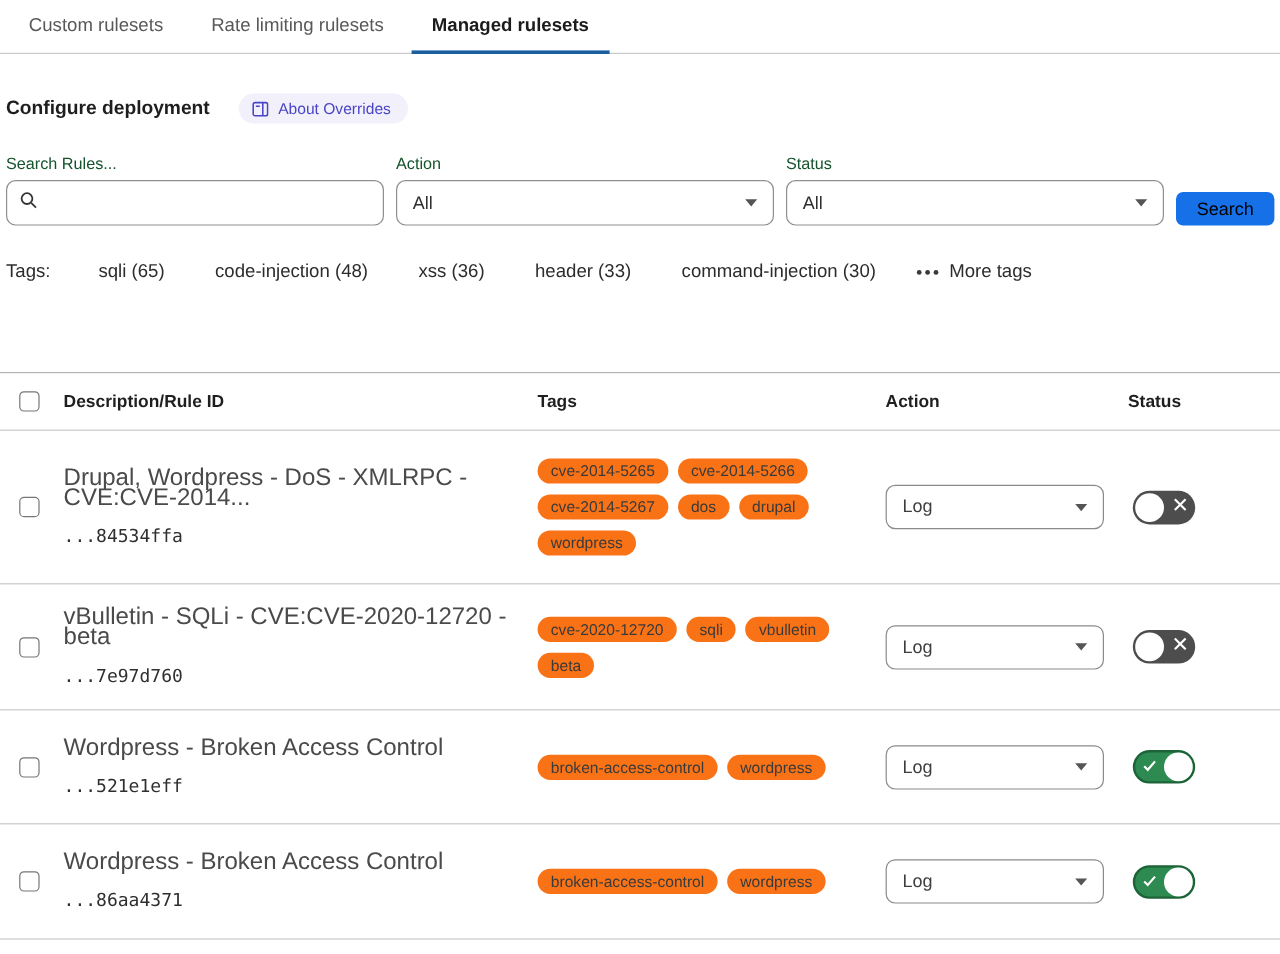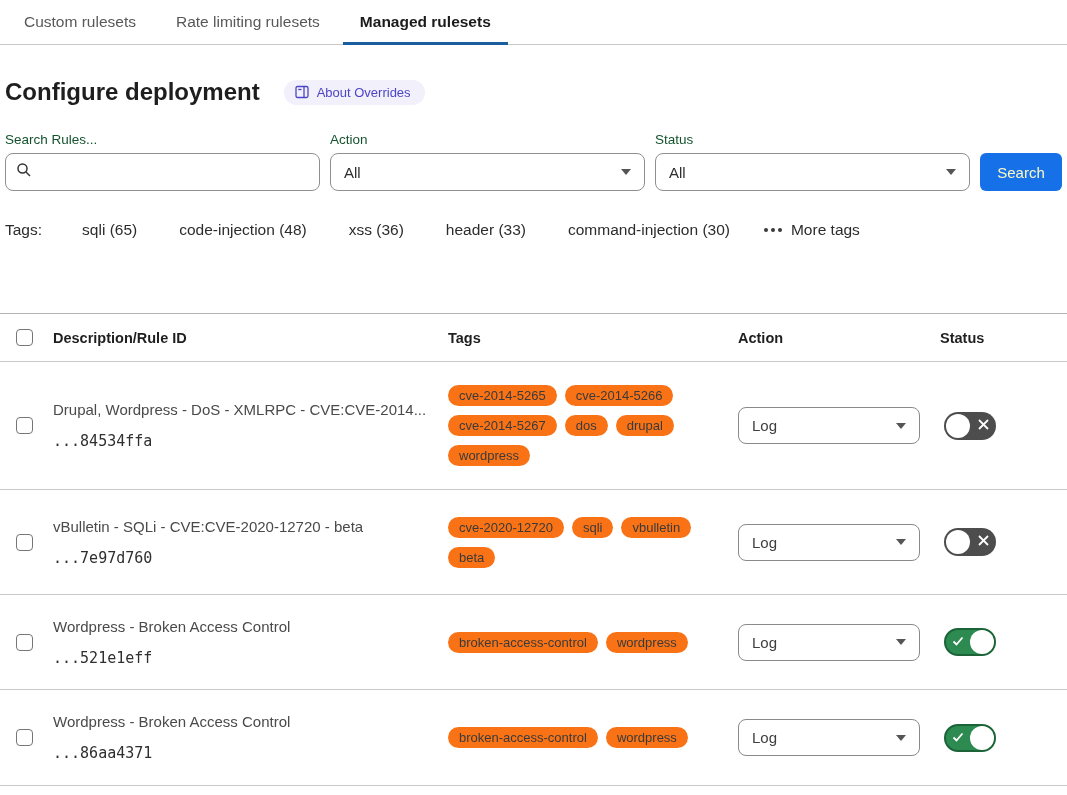--- a/index.html
+++ b/index.html
@@ -11,39 +11,39 @@
   }
 
   
   .tabbar { display:flex; gap:40px; padding-left:24px; border-bottom:1px solid #c9c9c9; }
   .tab { font-size:15.5px; color:#585858; padding:13px 0 13px; position:relative; cursor:pointer; white-space:nowrap; }
   .tab.active { color:#1b1b1b; font-weight:700; }
   .tab.active::after { content:""; position:absolute; left:-17px; right:-17px; bottom:-1px; height:3px; background:#1b5ea0; }
 
   
   .heading-row { display:flex; align-items:center; gap:24px; margin:33px 5px 0 5px; }
-  .page-title { font-size:24px; font-weight:700; color:#1e1e1e; margin:0; }
+  .page-title { font-size:16px; font-weight:700; color:#1e1e1e; margin:0; }
   .badge { display:inline-flex; align-items:center; gap:8px; background:#f2f0fb; color:#4b45c6;
            font-size:13px; padding:5px 14px 5px 11px; border-radius:13px; cursor:pointer; }
   .badge svg { display:block; }
 
   
   .filters { display:flex; align-items:flex-end; gap:10px; margin:26px 5px 0 5px; }
   .field { display:flex; flex-direction:column; }
   .field > label { font-size:13.5px; color:#14532d; margin-bottom:6px; }
   .search-box { width:315px; height:38px; border:1px solid #8f8f8f; border-radius:8px;
                 display:flex; align-items:center; padding:0 10px; background:#fff; }
   .search-box input { border:none; outline:none; flex:1; font-size:15px; margin-left:8px;
                       font-family:"Liberation Sans", sans-serif; }
   .select-box { width:315px; height:38px; border:1px solid #8f8f8f; border-radius:8px;
                 display:flex; align-items:center; justify-content:space-between;
                 padding:12px 13px; font-size:15px; color:#2e2e2e; cursor:pointer; background:#fff; }
   .caret { width:0; height:0; border-left:5.5px solid transparent; border-right:5.5px solid transparent;
            border-top:6.5px solid #555; }
-  .search-btn { width:85px; height:38px; background:#1670e8; color:#fef9c3; border:none; border-radius:6px;
+  .search-btn { width:85px; height:28px; background:#1670e8; color:#000000; border:none; border-radius:6px;
                 font-size:15px; cursor:pointer; font-family:"Liberation Sans", sans-serif; }
 
   
   .tagsbar { display:flex; align-items:center; margin:30px 5px 0 5px; font-size:15.5px; color:#2c2c2c; }
   .tagsbar .tags-label { margin-right:40px; }
   .tagsbar .tag-link { margin-right:42px; cursor:pointer; white-space:nowrap; }
   .more-tags { display:inline-flex; align-items:center; gap:9px; cursor:pointer; margin-left:-8px; }
   .dots { display:inline-flex; gap:3px; }
   .dots i { width:4px; height:4px; border-radius:50%; background:#3a3a3a; }
 
@@ -57,21 +57,21 @@
   .cell-action{ padding-left:8px; }
   .cell-status{ padding-left:8px; }
   .thead { height:48px; font-size:14.5px; font-weight:700; color:#1f1f1f; }
   .trow.body:nth-of-type(2) { min-height:128px; }
   .trow.body:nth-of-type(3) { min-height:105px; }
   .trow.body:nth-of-type(4) { min-height:95px; }
   .trow.body:nth-of-type(5) { min-height:96px; }
 
   .checkbox { width:17px; height:17px; border:1px solid #767676; border-radius:4px; background:#fff; cursor:pointer; }
 
-  .desc-line { font-size:15px; color:#4a4a4a; line-height:17px; }
+  .desc-line { font-size:20px; color:#4a4a4a; line-height:17px; }
   .rule-id   { font-size:15px; color:#2f2f2f; margin-top:14px; font-family:"DejaVu Sans Mono", monospace; }
 
   .pill-wrap { display:flex; flex-wrap:wrap; gap:9px 8px; align-content:center; padding-right:20px; }
   .pill { background:#f97316; color:#3a3a3a; font-size:13px; padding:3px 11px; border-radius:11px; white-space:nowrap; }
 
   .log-select { width:182px; height:37px; border:1px solid #8a8a8a; border-radius:8px;
                 display:flex; align-items:center; justify-content:space-between; padding:0 13px;
                 font-size:15px; color:#3e3e3e; cursor:pointer; background:#fff; }
 
   .toggle { width:52px; height:28px; border-radius:14px; position:relative; cursor:pointer; margin-left:4px; }

